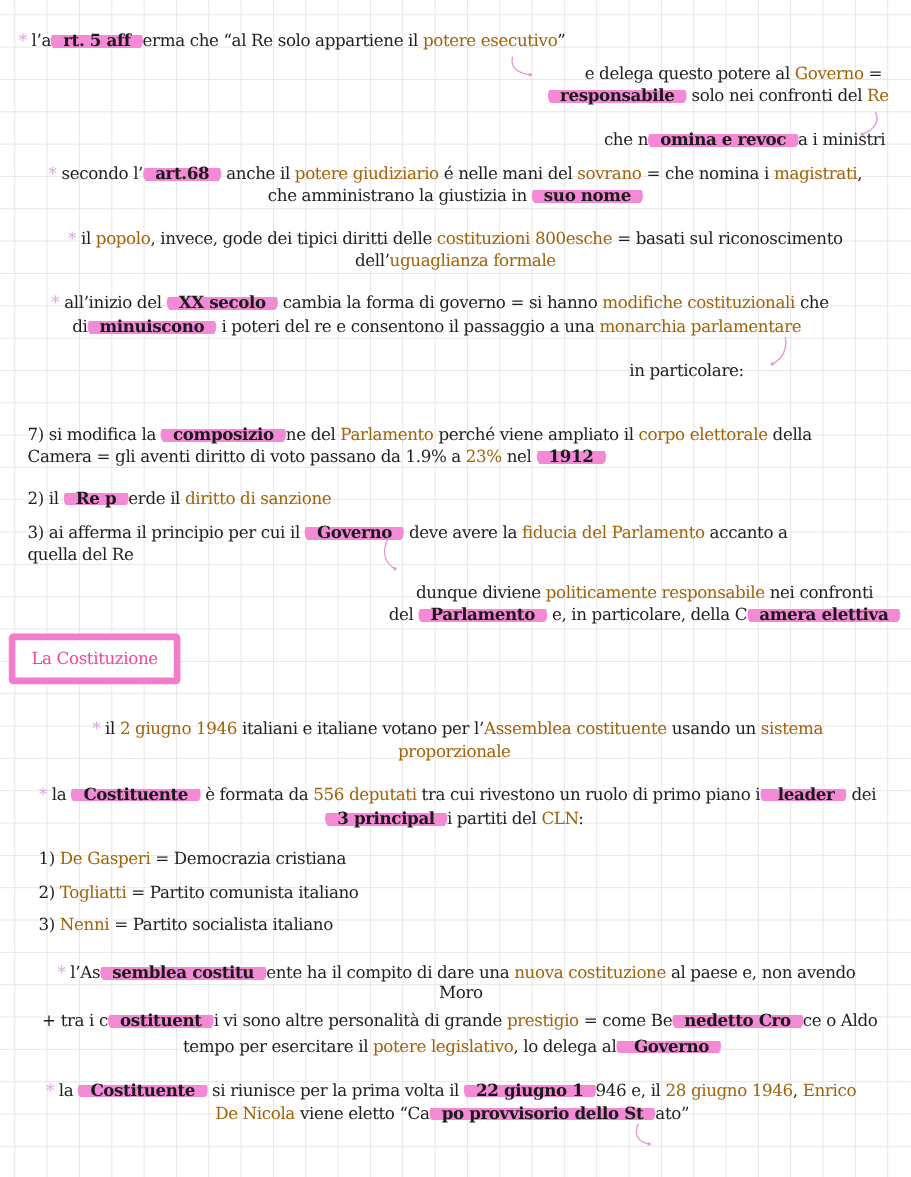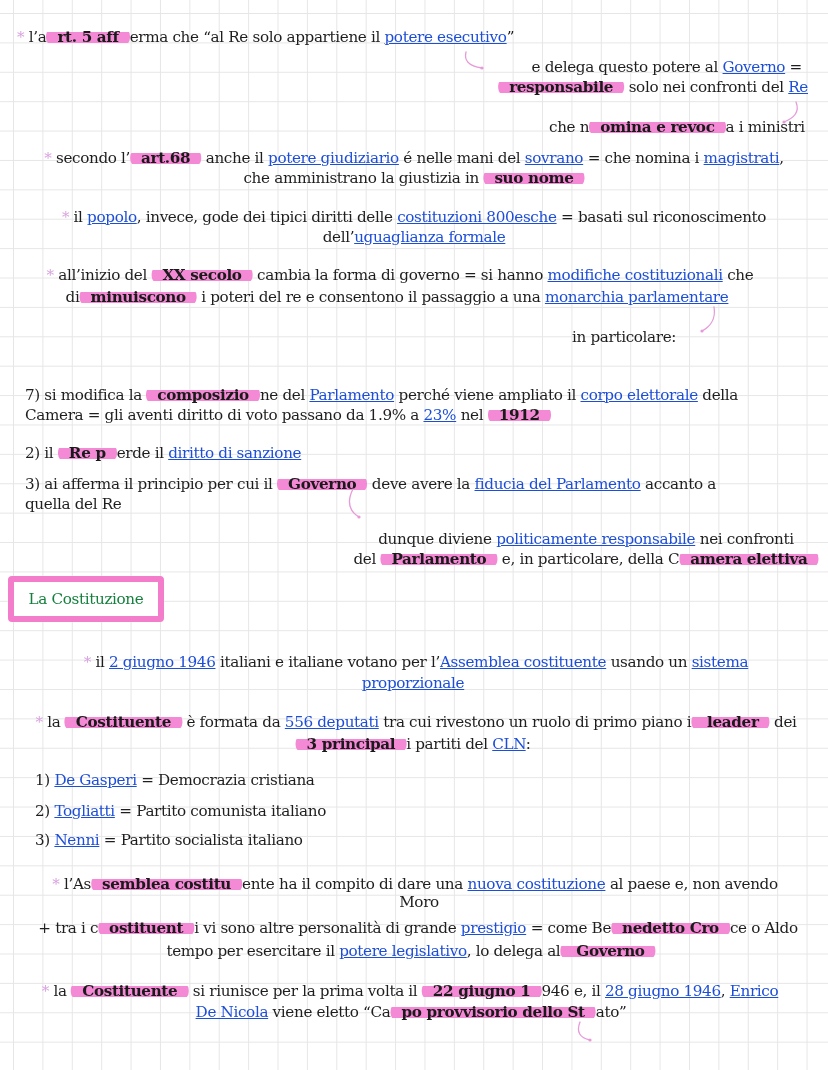--- a/index.html
+++ b/index.html
@@ -33,21 +33,21 @@
       line-height: 20px;
       letter-spacing: -0.35px;
     }
     .line.center {
       transform: translateX(-50%);
     }
     .line.right {
       transform: translateX(-100%);
     }
     .seg-n { color: #1e1e1e; }
-    .seg-p { color: #1d4ed8; text-decoration: underline; }
+    .seg-p { color: #a16207; }
     .seg-h {
       color: #1a1a1a;
       font-weight: bold;
       background: linear-gradient(to bottom, transparent 22%, #f48ad6 22%, #f48ad6 86%, transparent 86%);
       border-radius: 8px;
       padding: 0 11px;
     }
     .bullet-star { color: #d9a2e0; }
     .title-box {
       position: absolute;
@@ -56,21 +56,21 @@
       width: 144px;
       height: 34px;
       border: 6px solid #f37ccb;
       border-radius: 4px;
       background: #ffffff;
       display: flex;
       align-items: center;
       justify-content: center;
     }
     .title-text {
-      color: #15803d;
+      color: #ec4899;
       font-size: 15.2px;
       letter-spacing: -0.35px;
       white-space: nowrap;
     }
     .arrow {
       position: absolute;
       overflow: visible;
     }
   </style>
 </head>

